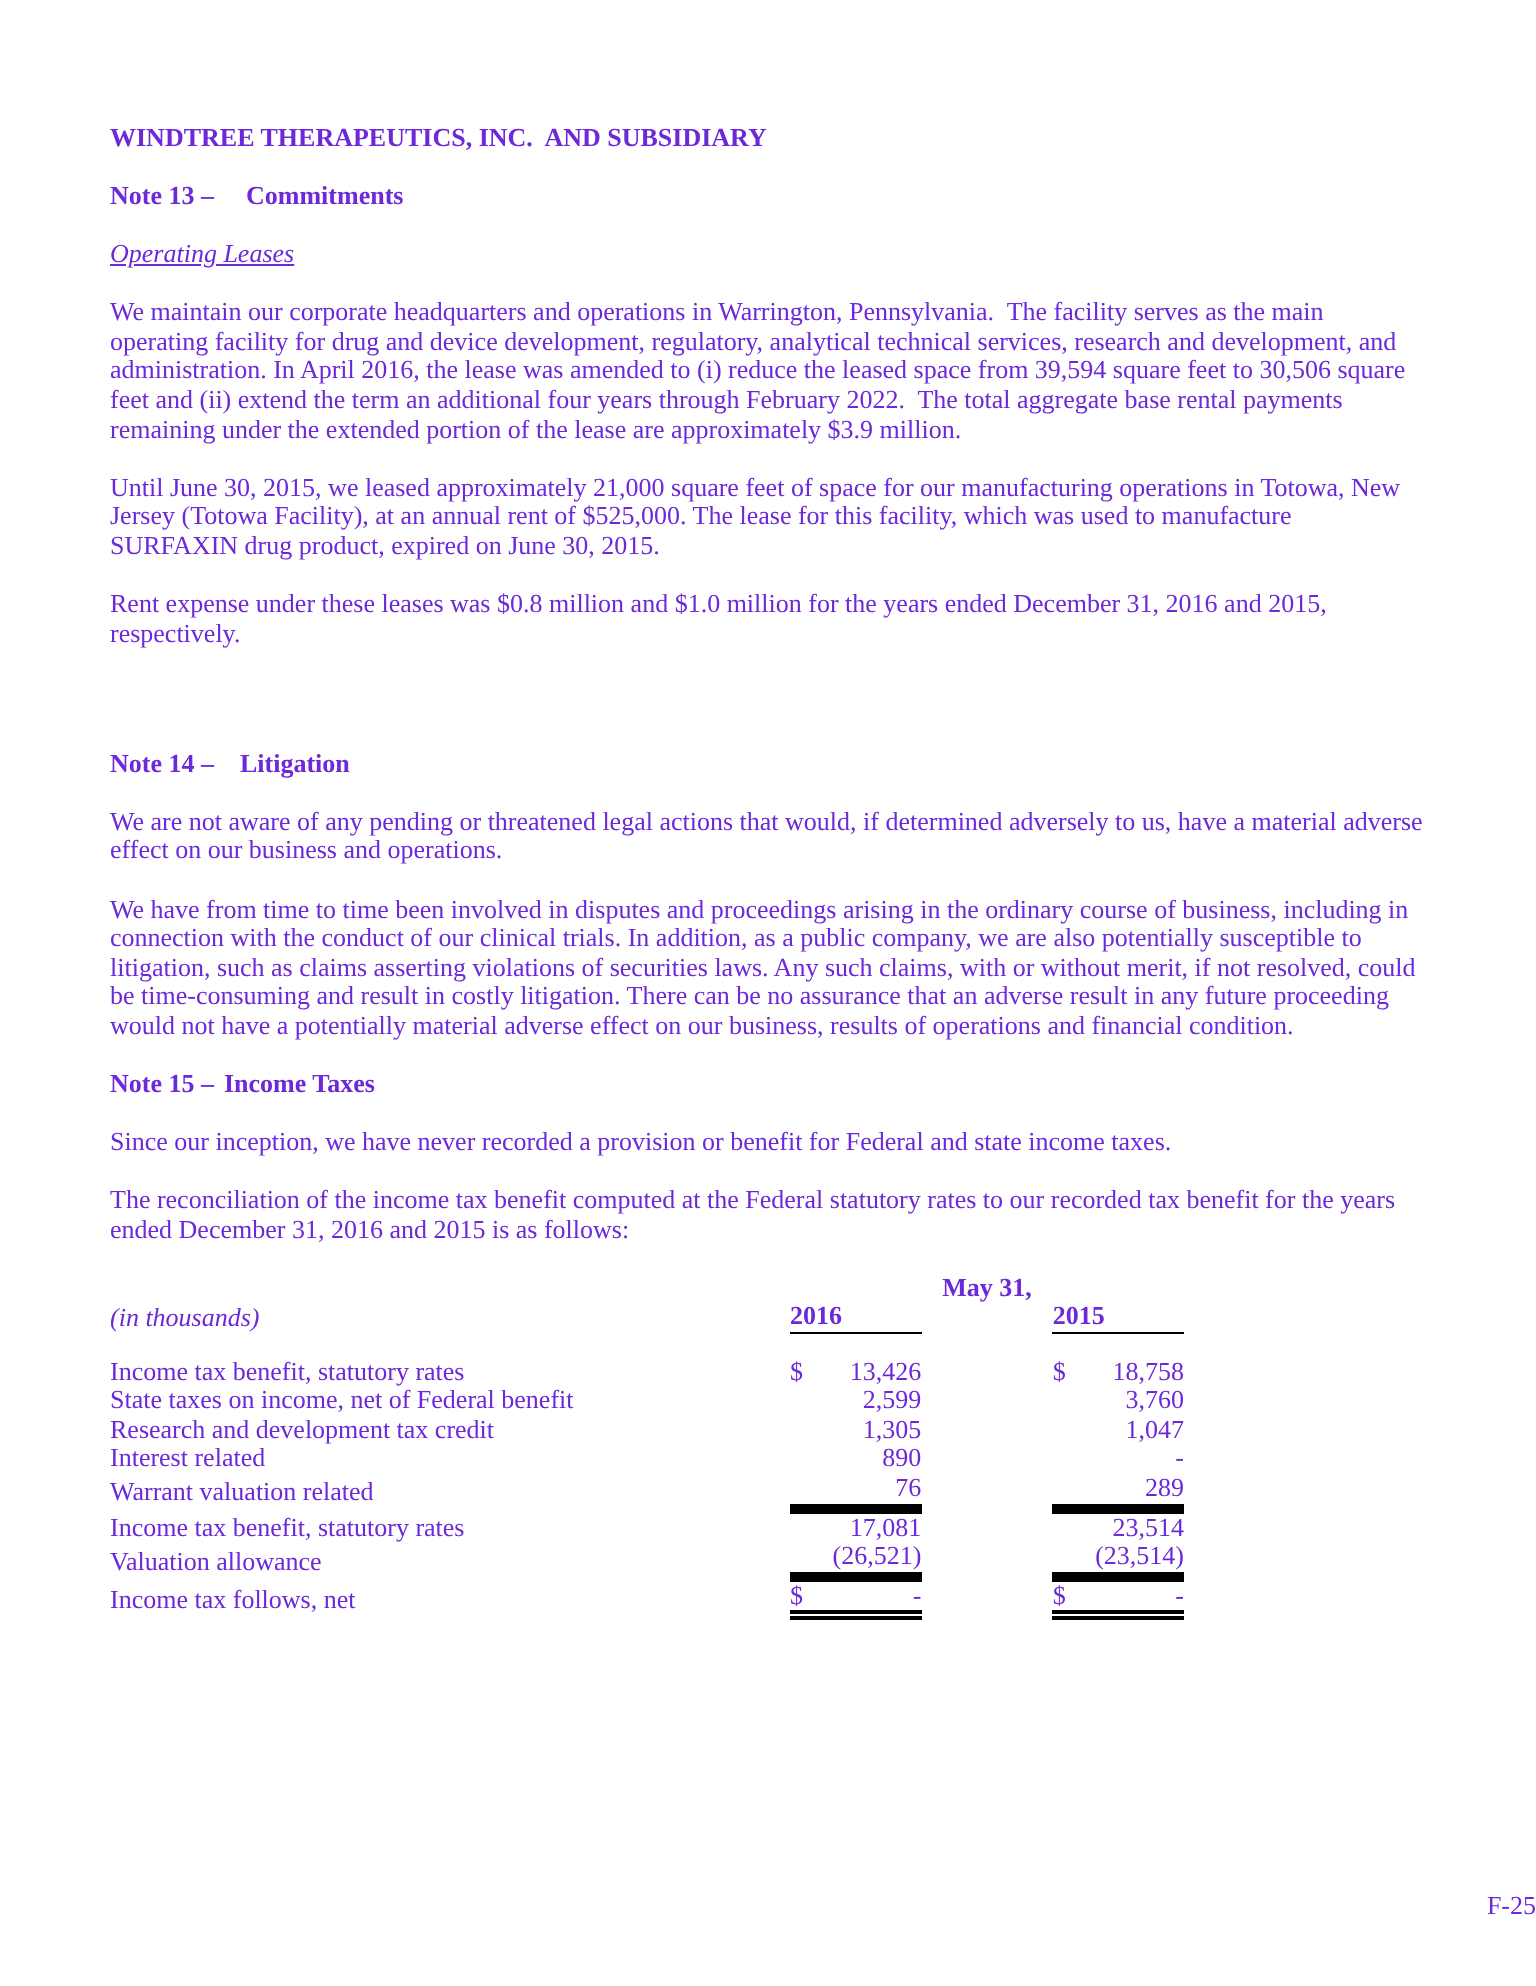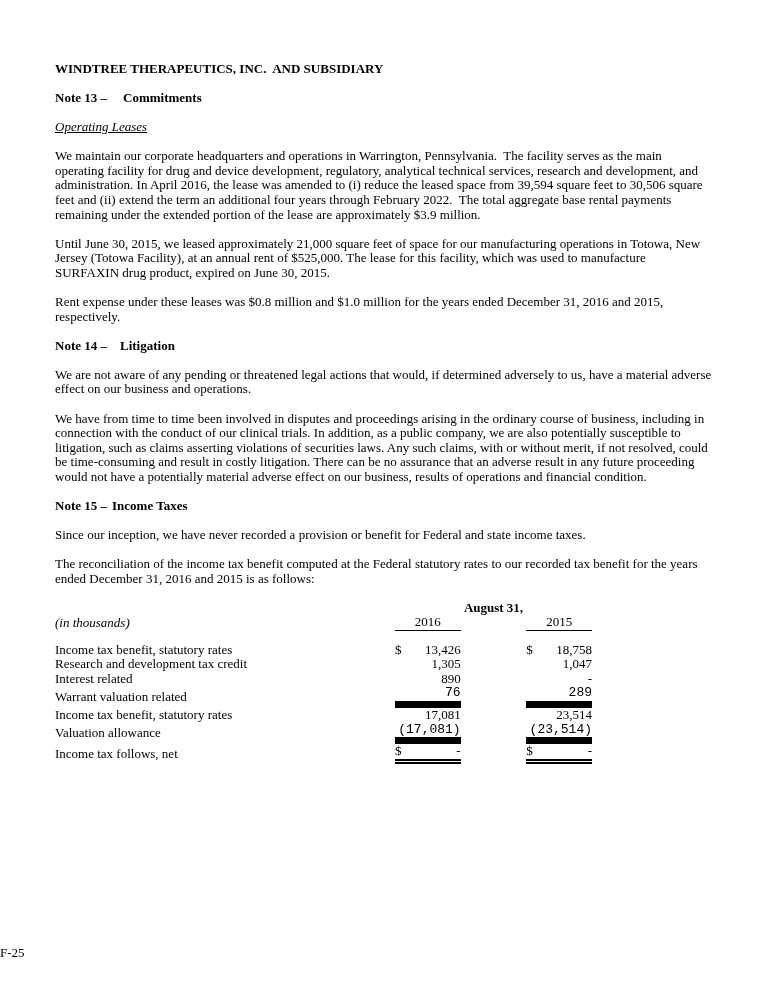--- a/index.html
+++ b/index.html
@@ -2,57 +2,57 @@
 <html><head>
 <meta charset="utf-8">
 <style>
   * { box-sizing: border-box; }
   html, body { margin: 0; padding: 0; background: #fff; }
   .page {
     position: relative;
     width: 768px;
     height: 993px;
     background: #ffffff;
-    color: #000000;
+    color: #6d28d9;
     font-family: "Liberation Serif", "DejaVu Serif", serif;
     font-size: 13px;
     line-height: 14.6px;
     padding: 62px 56px 0 55px;
     overflow: hidden;
   }
   .para, .heading, .company { margin: 0 0 14.5px 0; white-space: pre-wrap; }
   .company { font-weight: bold; }
   .heading { font-weight: bold; }
   .heading .prefix { display: inline-block; }
   .prefix-w68 { width: 68px; }
-  .prefix-w65 { width: 65px; }
+  .prefix-w65 { width: 65px; margin-top: 36px; }
   .prefix-w57 { width: 57px; }
   .subheading { font-style: italic; text-decoration: underline; font-weight: normal; }
 
   table.tax { border-collapse: collapse; table-layout: fixed; width: 537px; margin-top: 2px; }
   table.tax td { padding: 0; vertical-align: bottom; line-height: 14.6px; font-size: 13px; }
   td.label-cell { width: 340px; }
   td.numcol { width: 93px; }
   td.numcol2 { width: 94px; }
   td.gapcol { width: 10px; }
   .date-span { text-align: center; font-weight: bold; }
-  .colhead { text-align: center; font-weight: normal; border-bottom: 1px solid #000; }
+  .colhead { text-align: left; font-weight: bold; border-bottom: 1px solid #000; }
   .units { font-style: italic; margin-left: 10px; }
   .spacer-row td { height: 12px; }
   .cellflex { display: flex; justify-content: space-between; }
   .cellflex .cur { text-align: left; }
   .cellflex .val { text-align: right; }
-  td.rule { border-bottom: 7px solid #000000; font-family: Liberation Mono, monospace; }
+  td.rule { border-bottom: 5px solid #000000; }
   td.dbl { border-bottom: 5px double #000; }
   .footer {
     position: absolute;
     top: 946px;
     left: 0;
     width: 768px;
-    text-align: left;
+    text-align: right;
     font-size: 13px;
   }
 </style>
 </head>
 <body>
 
 <div class="page">
 
   <p class="company">WINDTREE THERAPEUTICS, INC.  AND SUBSIDIARY</p>
 
@@ -67,21 +67,21 @@
   <p class="para">We have from time to time been involved in disputes and proceedings arising in the ordinary course of business, including in connection with the conduct of our clinical trials. In addition, as a public company, we are also potentially susceptible to litigation, such as claims asserting violations of securities laws. Any such claims, with or without merit, if not resolved, could be time-consuming and result in costly litigation. There can be no assurance that an adverse result in any future proceeding would not have a potentially material adverse effect on our business, results of operations and financial condition.</p>
 
   <p class="heading"><span class="prefix prefix-w57">Note 15 –</span><span>Income Taxes</span></p>
   <p class="para">Since our inception, we have never recorded a provision or benefit for Federal and state income taxes.</p>
   <p class="para">The reconciliation of the income tax benefit computed at the Federal statutory rates to our recorded tax benefit for the years ended December 31, 2016 and 2015 is as follows:</p>
 
   <table class="tax">
     <tbody>
         <tr>
       <td class="label-cell"></td>
-      <td class="date-span" colspan="3">August 31,</td>
+      <td class="date-span" colspan="3">May 31,</td>
     </tr>
     <tr>
       <td class="label-cell units">(in thousands)</td>
       <td class="numcol colhead">2016</td>
       <td class="gapcol"></td>
       <td class="numcol2 colhead">2015</td>
     </tr>
     <tr class="spacer-row">
       <td></td>
           <td></td>
@@ -99,20 +99,36 @@
           </td>
       <td class="gapcol"></td>
       <td class="numcol2">
             <div class="cellflex">
               <span class="cur">$</span>
               <span class="val">18,758</span>
             </div>
           </td>
     </tr>
     <tr>
+      <td class="label-cell">State taxes on income, net of Federal benefit</td>
+      <td class="numcol">
+            <div class="cellflex">
+              <span class="cur"></span>
+              <span class="val">2,599</span>
+            </div>
+          </td>
+      <td class="gapcol"></td>
+      <td class="numcol2">
+            <div class="cellflex">
+              <span class="cur"></span>
+              <span class="val">3,760</span>
+            </div>
+          </td>
+    </tr>
+    <tr>
       <td class="label-cell">Research and development tax credit</td>
       <td class="numcol">
             <div class="cellflex">
               <span class="cur"></span>
               <span class="val">1,305</span>
             </div>
           </td>
       <td class="gapcol"></td>
       <td class="numcol2">
             <div class="cellflex">
@@ -167,21 +183,21 @@
               <span class="cur"></span>
               <span class="val">23,514</span>
             </div>
           </td>
     </tr>
     <tr>
       <td class="label-cell">Valuation allowance</td>
       <td class="numcol rule">
             <div class="cellflex">
               <span class="cur"></span>
-              <span class="val">(17,081)</span>
+              <span class="val">(26,521)</span>
             </div>
           </td>
       <td class="gapcol"></td>
       <td class="numcol2 rule">
             <div class="cellflex">
               <span class="cur"></span>
               <span class="val">(23,514)</span>
             </div>
           </td>
     </tr>

